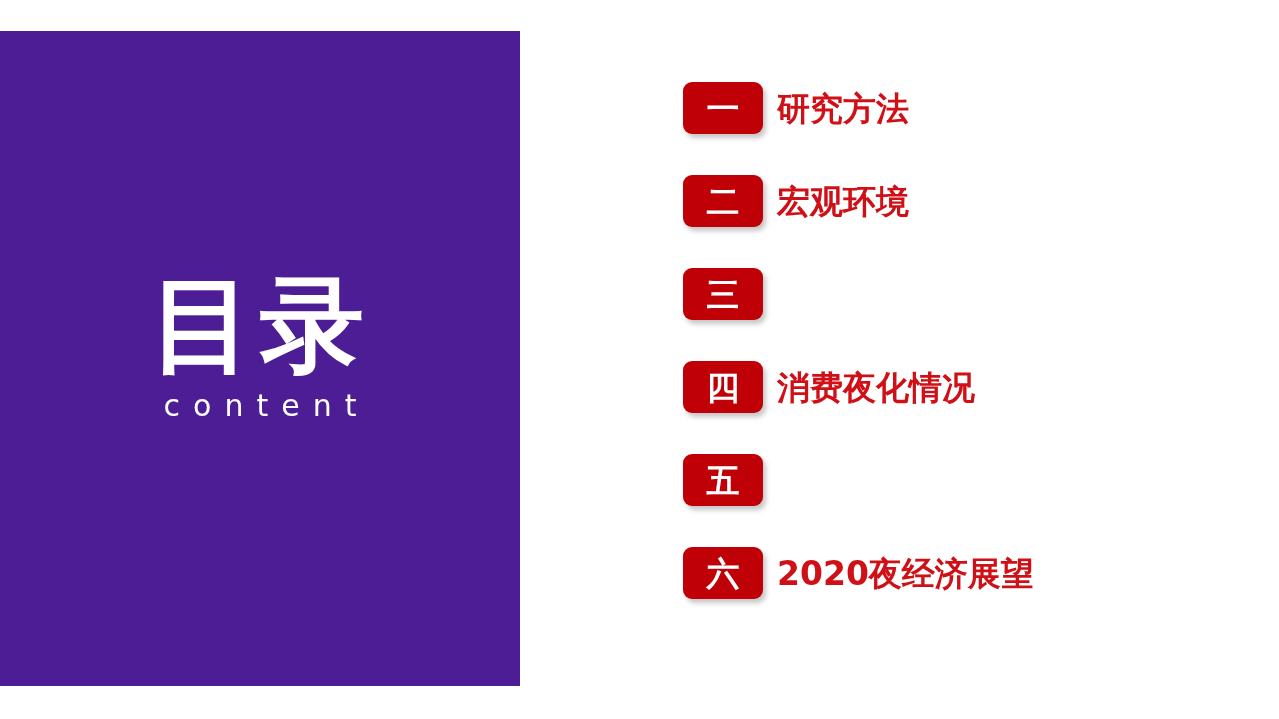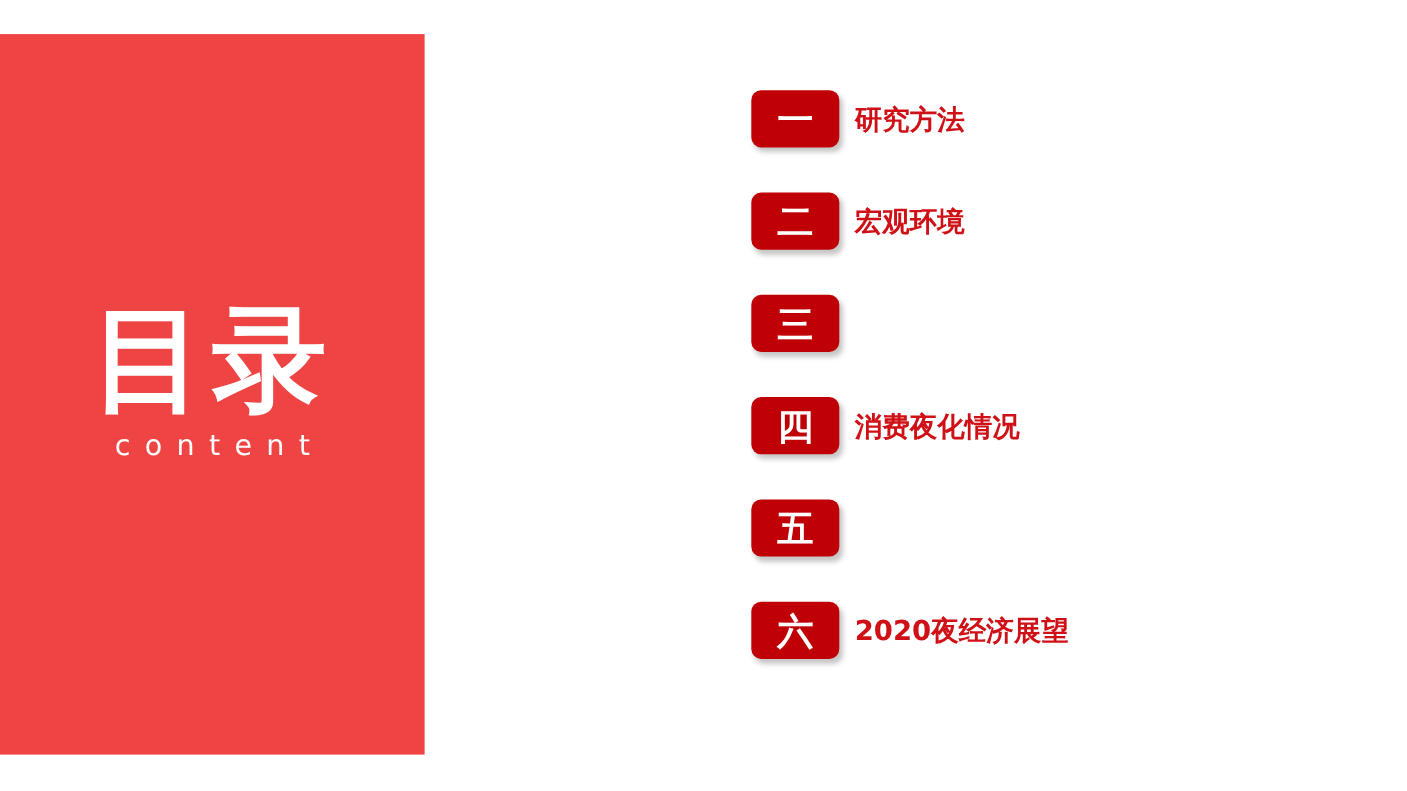--- a/index.html
+++ b/index.html
@@ -20,23 +20,23 @@
     position: absolute;
     inset: 0;
     background: #ffffff;
   }
 
   
   #title-panel {
     position: absolute;
     left: 0;
     top: 31px;
-    width: 386px;
+    width: 520px;
     height: 655px;
-    background: #ef4444;
+    background: #4c1d95;
     display: flex;
     flex-direction: column;
     align-items: center;
     justify-content: center;
   }
 
   #title-block {
     margin-top: -22px;
     text-align: center;
     user-select: none;
@@ -48,21 +48,21 @@
     line-height: 1.02;
     font-weight: 700;
     letter-spacing: 6px;
     font-family: "DejaVu Sans", "Liberation Sans", sans-serif;
     white-space: nowrap;
   }
 
   #title-en {
     margin-top: 10px;
     color: #ffffff;
-    font-size: 26px;
+    font-size: 30px;
     font-weight: 400;
     letter-spacing: 13px;
     text-indent: 13px;
     font-family: "DejaVu Sans", "Liberation Sans", sans-serif;
     white-space: nowrap;
   }
 
   
   #toc-list {
     position: absolute;
@@ -93,21 +93,21 @@
     font-size: 33px;
     font-weight: 700;
     line-height: 1;
     font-family: "DejaVu Sans", "Liberation Sans", sans-serif;
     user-select: none;
   }
 
   .toc-label {
     margin-left: 14px;
     color: #cf1016;
-    font-size: 25px;
+    font-size: 33px;
     font-weight: 700;
     line-height: 1;
     white-space: nowrap;
     letter-spacing: 0px;
     font-family: "DejaVu Sans", "Liberation Sans", sans-serif;
   }
 </style>
 </head>
 <body>
 

